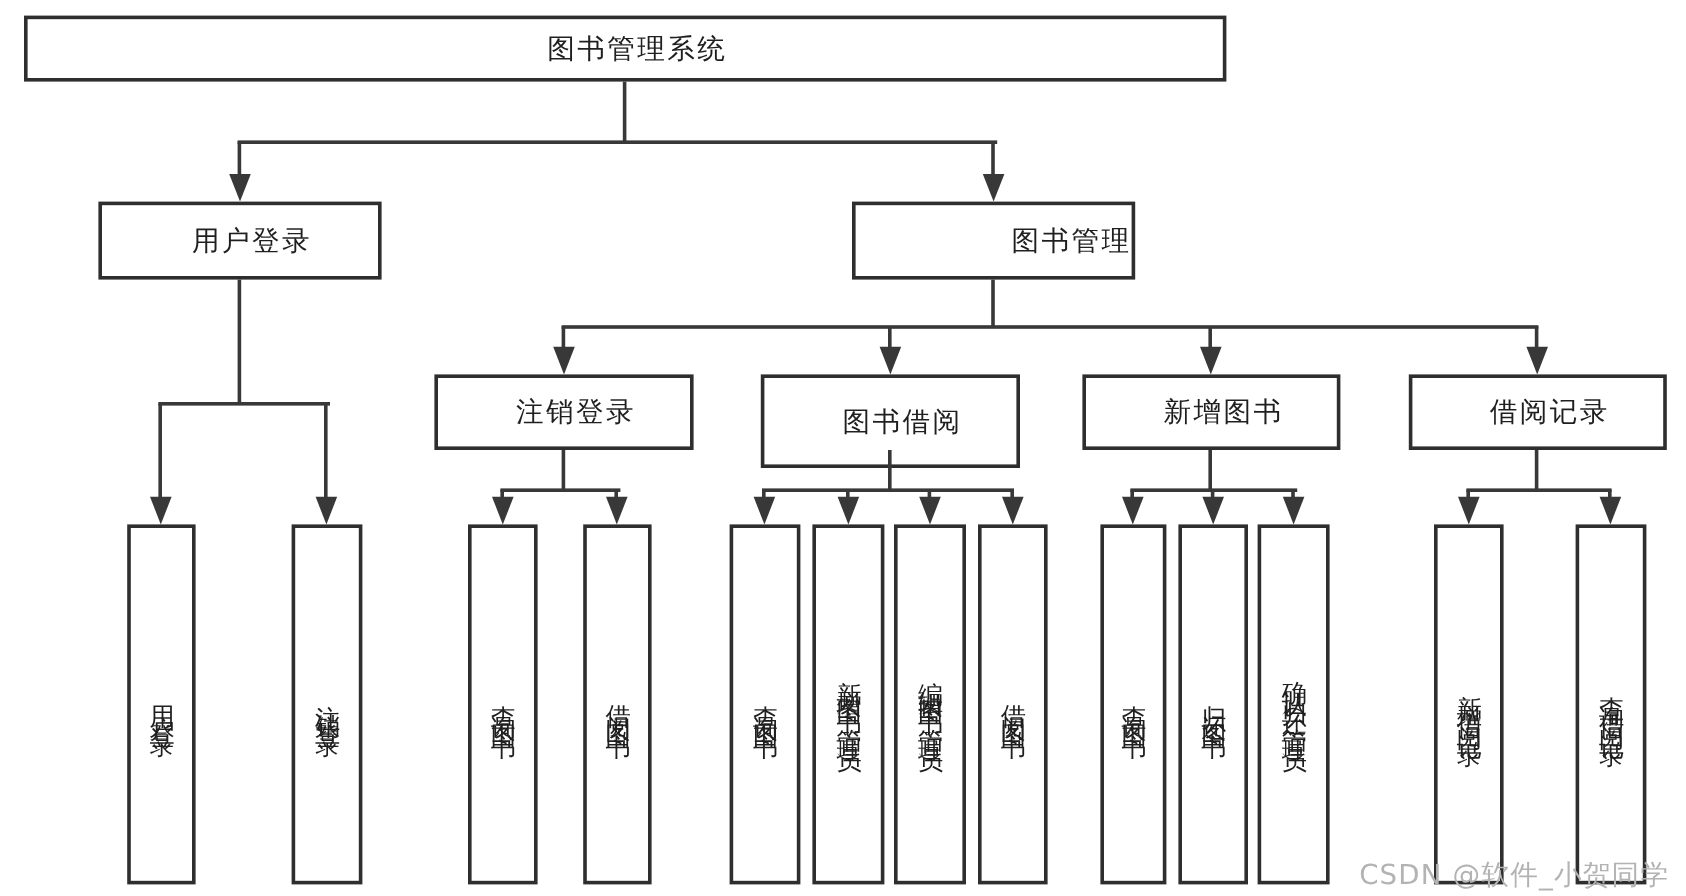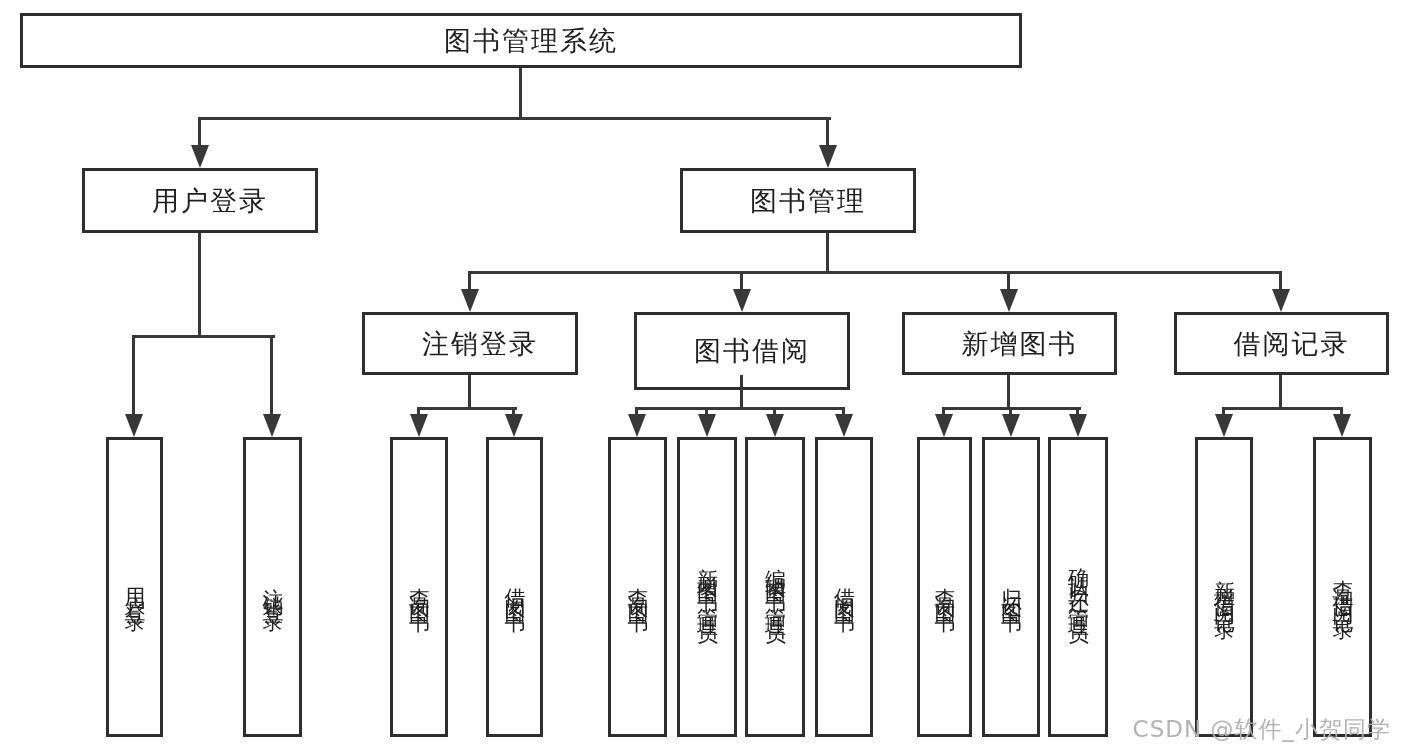--- a/index.html
+++ b/index.html
@@ -22,21 +22,21 @@
   .box {
     position: absolute;
     border: 3px solid var(--border);
     background: var(--background);
     display: flex;
     align-items: center;
     justify-content: center;
     color: var(--text);
   }
   .hbox {
-    font-size: 27px;
+    font-size: 23px;
     letter-spacing: 2px;
     white-space: nowrap;
     padding-left: 20px;
   }
   .leaf {
     top: 437px;
     height: 300px;
   }
   .leaf .vtext {
     writing-mode: vertical-rl;
@@ -87,21 +87,21 @@
   <div class="vline" style="left:519px; top:68px; height:50px;"></div>
   <div class="hline" style="left:198px; top:117px; width:633px;"></div>
   <div class="vline" style="left:198px; top:118px; height:30px;"></div>
   <div class="arrow" style="left:191px; top:145px;"></div>
   <div class="vline" style="left:826px; top:118px; height:30px;"></div>
   <div class="arrow" style="left:819px; top:145px;"></div>
 
   <div class="box hbox" style="left:82px; top:168px; width:236px; height:65px;">
     <span>用户登录</span>
   </div>
-  <div class="box hbox" style="left:680px; top:168px; width:236px; height:65px;">
+  <div class="box hbox" style="left:710px; top:168px; width:236px; height:65px;justify-content:flex-end;">
     <span>图书管理</span>
   </div>
 
   <div class="vline" style="left:198px; top:233px; height:103px;"></div>
   <div class="hline" style="left:132px; top:335px; width:143px;"></div>
   <div class="vline" style="left:132px; top:336px; height:82px;"></div>
   <div class="arrow" style="left:125px; top:414px;"></div>
   <div class="vline" style="left:270px; top:336px; height:82px;"></div>
   <div class="arrow" style="left:263px; top:414px;"></div>
 

